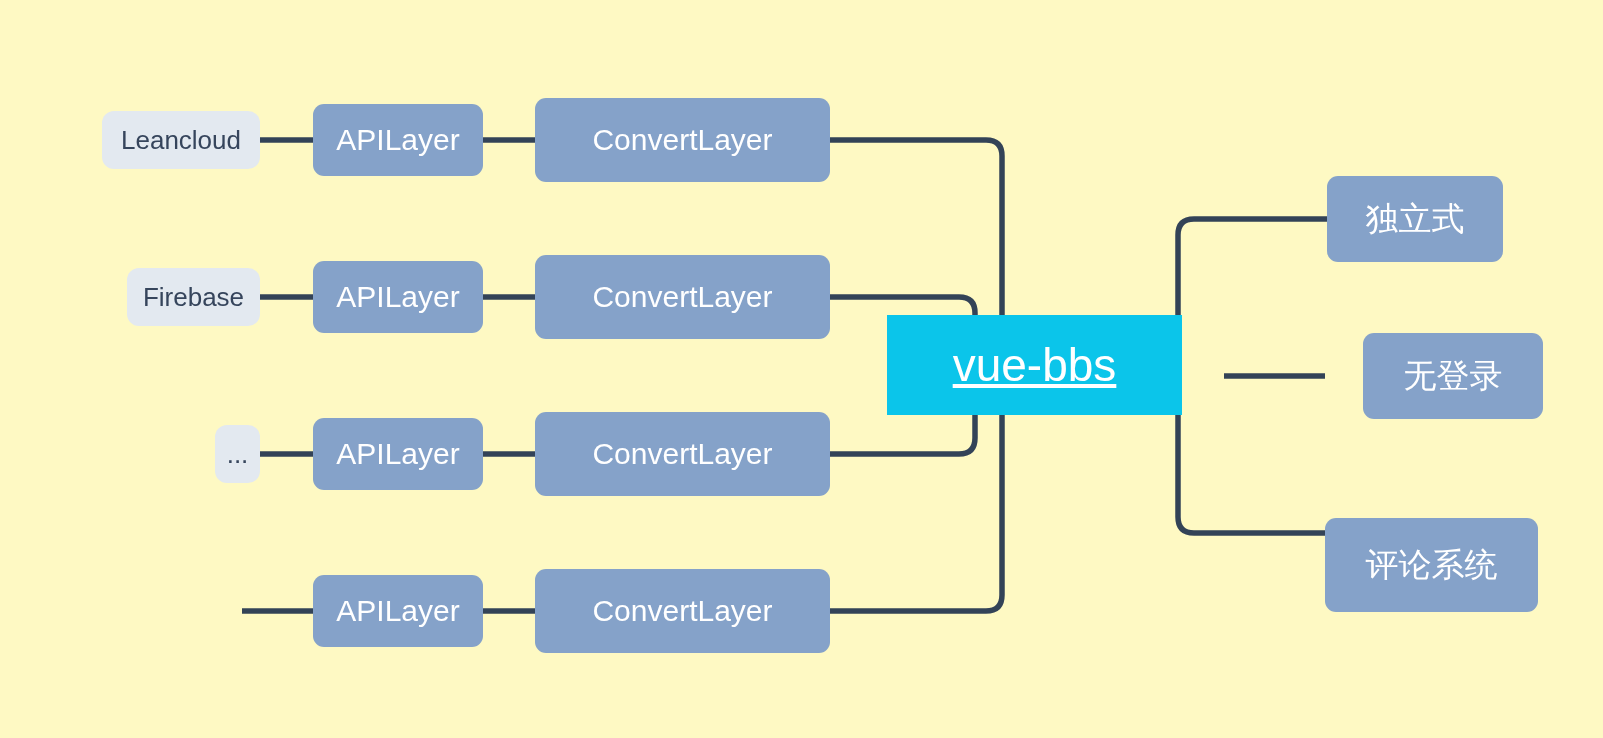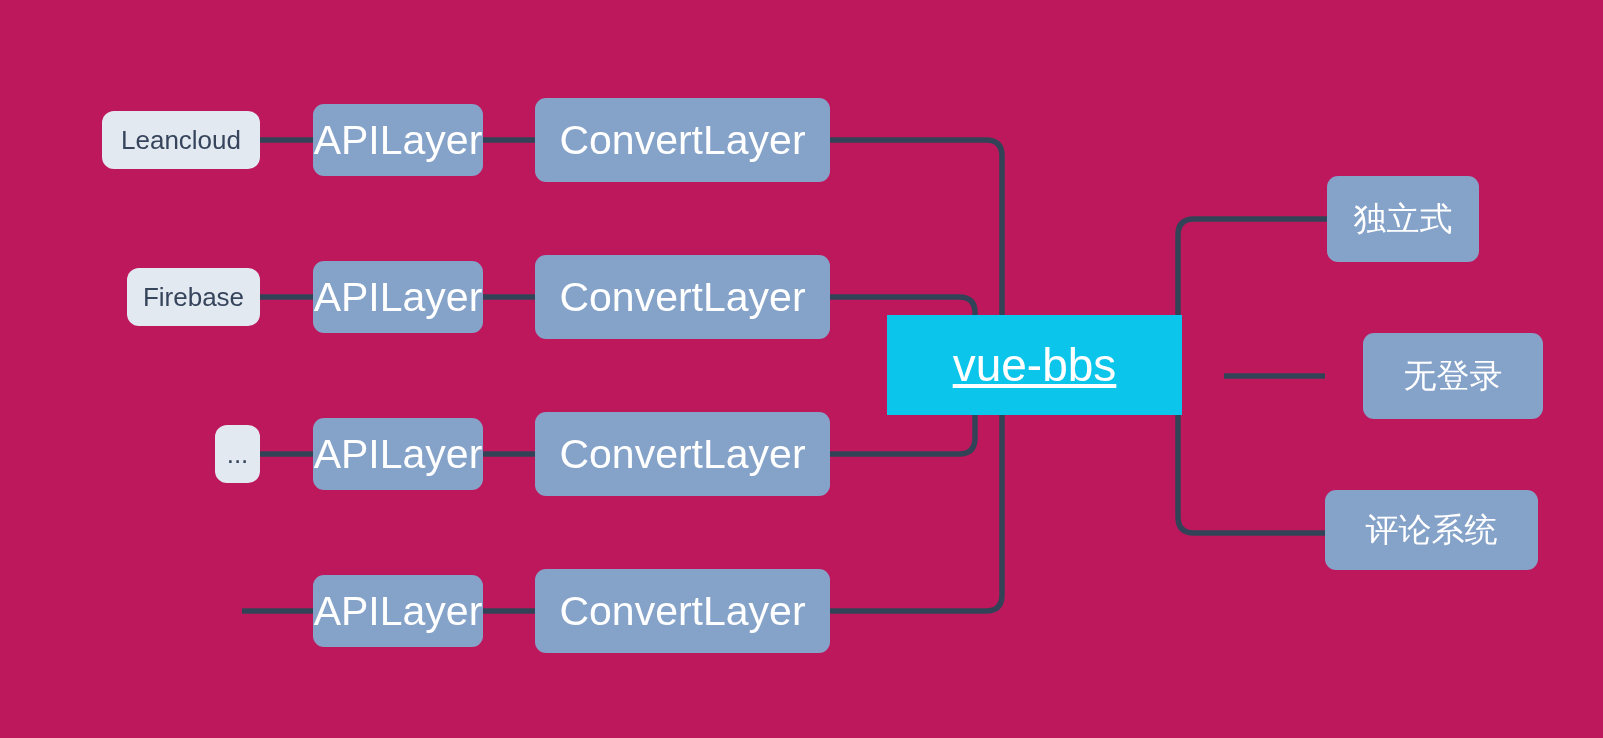--- a/index.html
+++ b/index.html
@@ -4,21 +4,21 @@
 <style>
   html, body {
     margin: 0;
     padding: 0;
     font-family: "Liberation Sans", "DejaVu Sans", sans-serif;
   }
   .canvas {
     position: relative;
     width: 1603px;
     height: 738px;
-    background: #be185d;
+    background: #fef9c3;
     overflow: hidden;
   }
   .links {
     position: absolute;
     left: 0;
     top: 0;
     z-index: 1;
   }
   .link {
     fill: none;
@@ -38,21 +38,21 @@
   .leaf {
     background: #E3E9F0;
     color: #36455C;
     border-radius: 12px;
     font-size: 26px;
   }
   .branch {
     background: #85A2C9;
     color: #FFFFFF;
     border-radius: 11px;
-    font-size: 41px;
+    font-size: 30px;
   }
   .feature {
     background: #85A2C9;
     color: #FFFFFF;
     border-radius: 11px;
     font-size: 33px;
   }
   .root {
     background: #0BC5EA;
     color: #FFFFFF;
@@ -93,17 +93,17 @@
   <div class="node branch" style="left:313px; top:418px; width:170px; height:72px;">APILayer</div>
   <div class="node branch" style="left:313px; top:575px; width:170px; height:72px;">APILayer</div>
 
   <div class="node branch" style="left:535px; top:98px; width:295px; height:84px;">ConvertLayer</div>
   <div class="node branch" style="left:535px; top:255px; width:295px; height:84px;">ConvertLayer</div>
   <div class="node branch" style="left:535px; top:412px; width:295px; height:84px;">ConvertLayer</div>
   <div class="node branch" style="left:535px; top:569px; width:295px; height:84px;">ConvertLayer</div>
 
   <div class="node root" style="left:887px; top:315px; width:295px; height:100px;text-decoration:underline;">vue-bbs</div>
 
-  <div class="node feature" style="left:1327px; top:176px; width:152px; height:86px;">独立式</div>
+  <div class="node feature" style="left:1327px; top:176px; width:176px; height:86px;">独立式</div>
   <div class="node feature" style="left:1363px; top:333px; width:180px; height:86px;">无登录</div>
-  <div class="node feature" style="left:1325px; top:490px; width:213px; height:80px;">评论系统</div>
+  <div class="node feature" style="left:1325px; top:518px; width:213px; height:94px;">评论系统</div>
 
 </div>
 
 </body></html>

